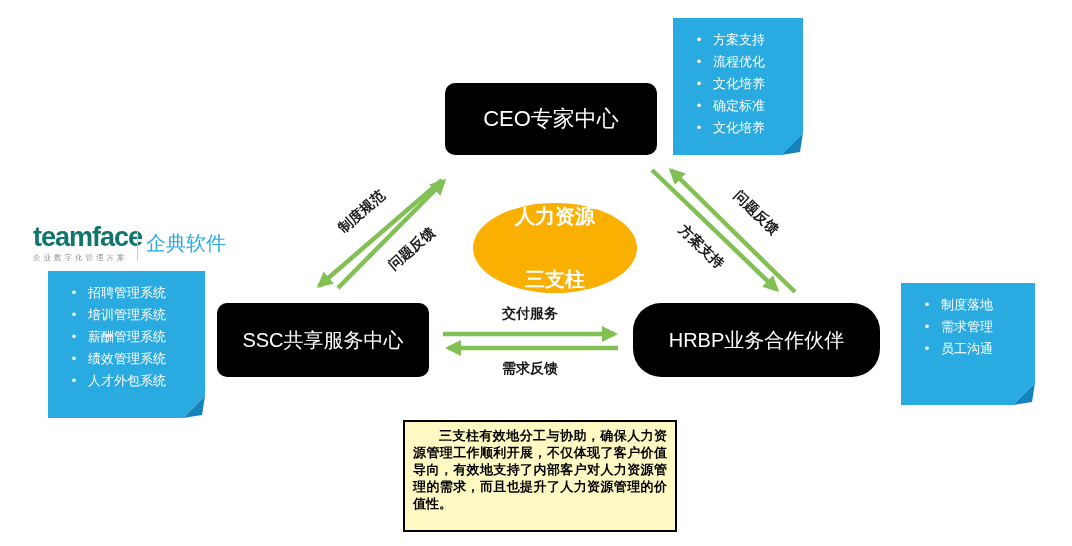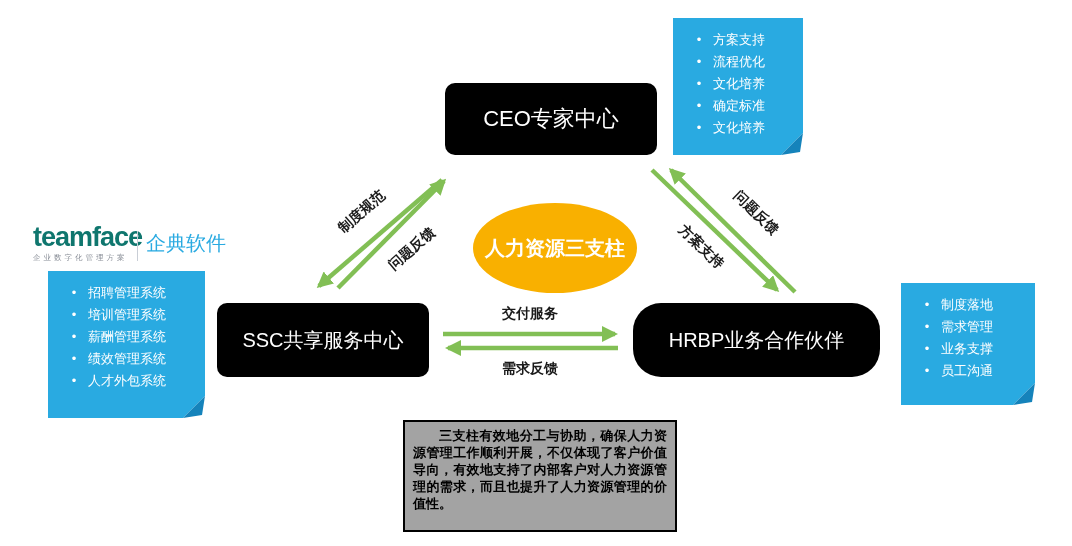--- a/index.html
+++ b/index.html
@@ -16,21 +16,21 @@
   
   .gbox { position:absolute; background:#000000; border-radius:10px; color:#ffffff;
           display:flex; align-items:center; justify-content:center; text-align:center; }
   .gbox-ceo  { left:445px; top:83px;  width:212px; height:72px; font-size:22px; }
   .gbox-ssc  { left:217px; top:303px; width:212px; height:74px; font-size:20px;align-items:center; }
   .gbox-hrbp { left:633px; top:303px; width:247px; height:74px; font-size:20px;border-radius:28px; }
 
   
   .ellipse { position:absolute; left:473px; top:203px; width:164px; height:90px; border-radius:50%;
              background:#f9b000; color:#ffffff; font-size:20px; font-weight:600; line-height:27px;
-             display:flex; flex-direction:row; align-items:center; justify-content:center; text-align:center; }
+             display:flex; flex-direction:column; align-items:center; justify-content:space-between; text-align:center; }
 
   
   .sticky { position:absolute; background:#29aae1; }
   .sticky ul { margin:0; padding:11px 4px 0 12px; list-style:none; }
   .sticky li { display:flex; color:#ffffff; font-size:13px; line-height:22px; white-space:nowrap; }
   .sticky li::before { content:"\2022"; flex:none; width:28px; text-align:center; }
   .sticky-ceo  { left:673px; top:18px;  width:130px; height:137px; }
   .sticky-ssc  { left:48px;  top:271px; width:157px; height:147px;text-align:center; }
   .sticky-hrbp { left:901px; top:283px; width:134px; height:122px; }
   .fold { position:absolute; right:0; bottom:0; width:22px; height:22px; }
@@ -42,21 +42,21 @@
   .edge-label { position:absolute; color:#1a1a1a; font-size:14px; font-weight:600; white-space:nowrap; }
   .lab-zhidu   { left:362px; top:212px; transform:translate(-50%,-50%) rotate(-41deg); }
   .lab-wenti-l { left:412px; top:249px; transform:translate(-50%,-50%) rotate(-41deg); }
   .lab-wenti-r { left:756px; top:213px; transform:translate(-50%,-50%) rotate(44deg); }
   .lab-fangan  { left:701px; top:247px; transform:translate(-50%,-50%) rotate(44deg); }
   .lab-jiaofu  { left:530px; top:314px; transform:translate(-50%,-50%); font-weight:700; }
   .lab-xuqiu   { left:530px; top:369px; transform:translate(-50%,-50%); font-weight:700; }
 
   
   .summary { position:absolute; left:403px; top:420px; width:274px; height:112px; border:2px solid #000000;
-             box-sizing:border-box; background:#a3a3a3; }
+             box-sizing:border-box; background:#fef9c3; }
   .summary p { margin:0; padding:5px 8px; font-size:13px; font-weight:bold; color:#000000;
                line-height:17px; text-align:justify; text-indent:2em; }
 </style>
 </head>
 <body>
 
 <div id="canvas">
 
   <div class="logo">
     <div class="logo-brand">teamface</div>
@@ -103,21 +103,20 @@
       </ul>
     <svg class="fold" viewBox="0 0 22 22">
       <path d="M0,22 L22,22 L22,0 Z" fill="#ffffff"></path>
         <path d="M0,22 L22,0 L19,19 Z" fill="#1583bb"></path>
     </svg>
   </div>
   <div class="sticky sticky-hrbp">
     <ul>
         <li>制度落地</li>
         <li>需求管理</li>
-        <li>业务支撑</li>
         <li>员工沟通</li>
       </ul>
     <svg class="fold" viewBox="0 0 22 22">
       <path d="M0,22 L22,22 L22,0 Z" fill="#ffffff"></path>
         <path d="M0,22 L22,0 L19,19 Z" fill="#1583bb"></path>
     </svg>
   </div>
 
   <svg id="arrow-layer" viewBox="0 0 1072 546">
     <defs>

